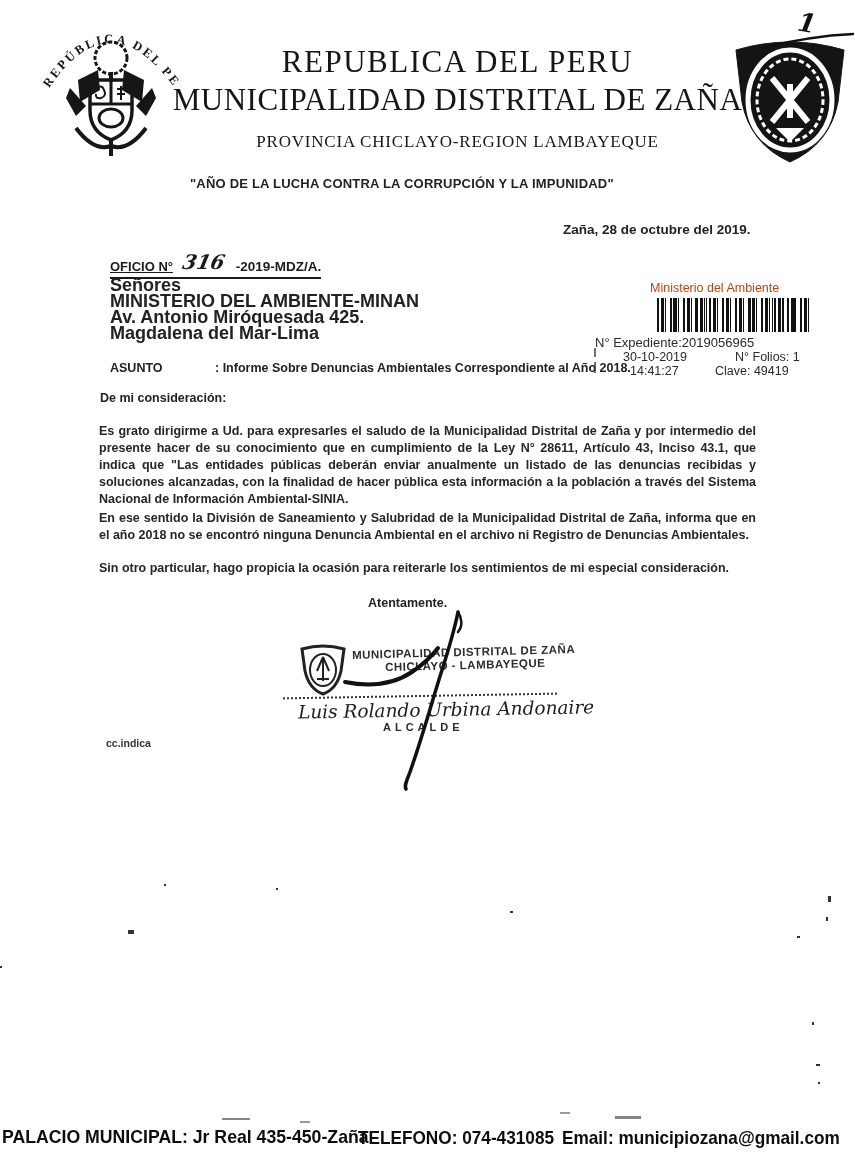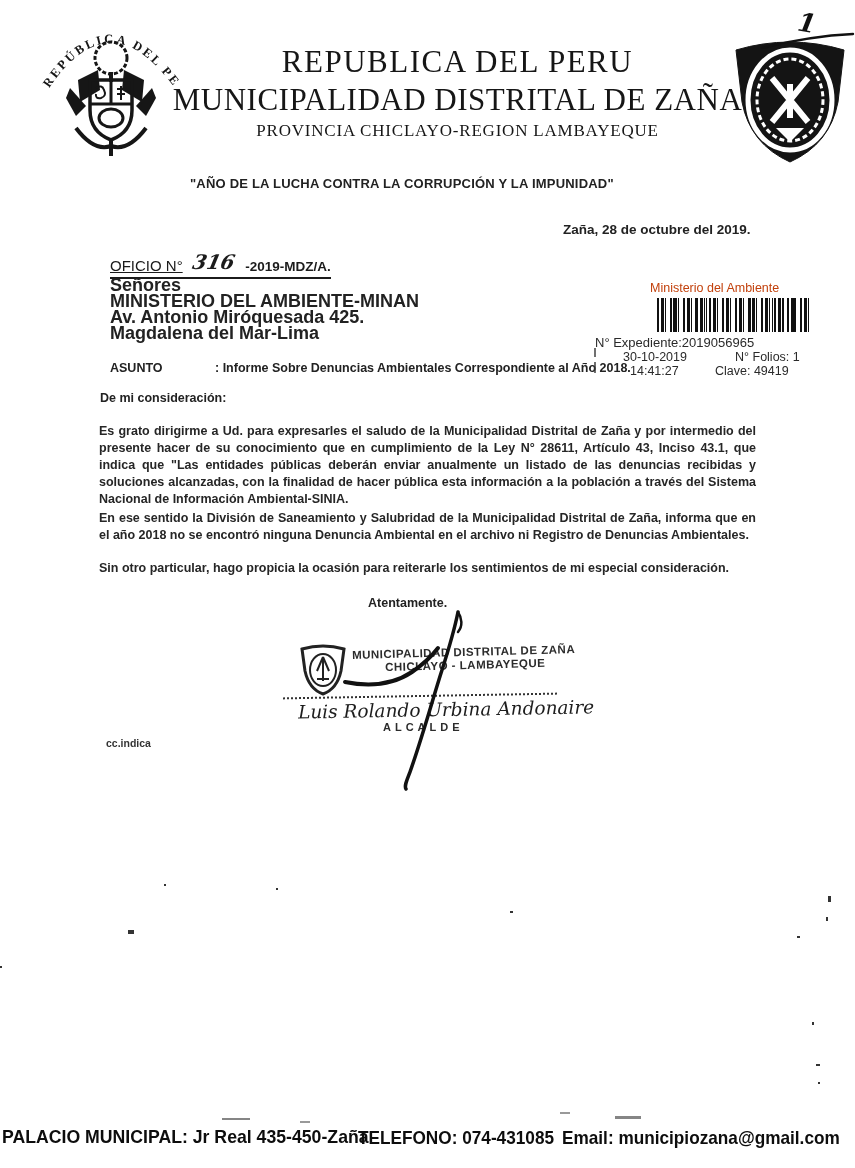--- a/index.html
+++ b/index.html
@@ -6,27 +6,27 @@
   .page{
     position:relative;width:855px;height:1168px;margin:0 auto;
     background:#ffffff;overflow:hidden;
     font-family:"Liberation Sans",sans-serif;color:#1b1b1b;
   }
   .abs{position:absolute;}
   
   .hdr{left:150px;top:44px;width:615px;text-align:center;font-family:"Liberation Serif",serif;color:#161616;}
   .hdr-l1{font-size:31px;letter-spacing:1.5px;}
   .hdr-l2{font-size:31px;letter-spacing:0.5px;margin-top:2px;}
-  .hdr-l3{font-size:17px;letter-spacing:0.8px;margin-top:3px;}
+  .hdr-l3{font-size:17px;letter-spacing:0.8px;margin-top:14px;}
   
   .motto{left:190px;top:176px;font-size:13px;font-weight:bold;letter-spacing:0.2px;color:#222;}
   .dateline{left:563px;top:222px;font-size:13.5px;font-weight:bold;color:#222;}
   
   .oficio{left:110px;top:252px;border-bottom:2px solid #1b1b1b;padding-bottom:1px;white-space:nowrap;}
-  .oficio .lbl{font-size:15px;font-weight:normal;text-decoration:underline;}
+  .oficio .lbl{font-size:13px;font-weight:bold;text-decoration:underline;}
   .oficio .num{font-family:"DejaVu Serif",serif;font-style:italic;font-size:20px;font-weight:bold;display:inline-block;transform:skewX(-12deg);margin:0 6px;position:relative;top:-2px;}
   .oficio .suf{font-size:13.5px;font-weight:bold;}
   .addr{left:110px;top:277px;font-size:18px;font-weight:bold;line-height:16px;color:#222;}
   
   .stamp{left:595px;top:281px;width:260px;color:#2a2a2a;}
   .stamp .title{position:absolute;left:55px;top:0;font-size:12.5px;color:#c2410c;}
   .barcode{position:absolute;left:62px;top:17px;width:156px;height:34px;
     background:
       repeating-linear-gradient(90deg,#111 0 2px,transparent 2px 4px,#111 4px 7px,transparent 7px 8px,#111 8px 9px,transparent 9px 13px),
       repeating-linear-gradient(90deg,transparent 0 5px,#111 5px 6px,transparent 6px 11px);}

